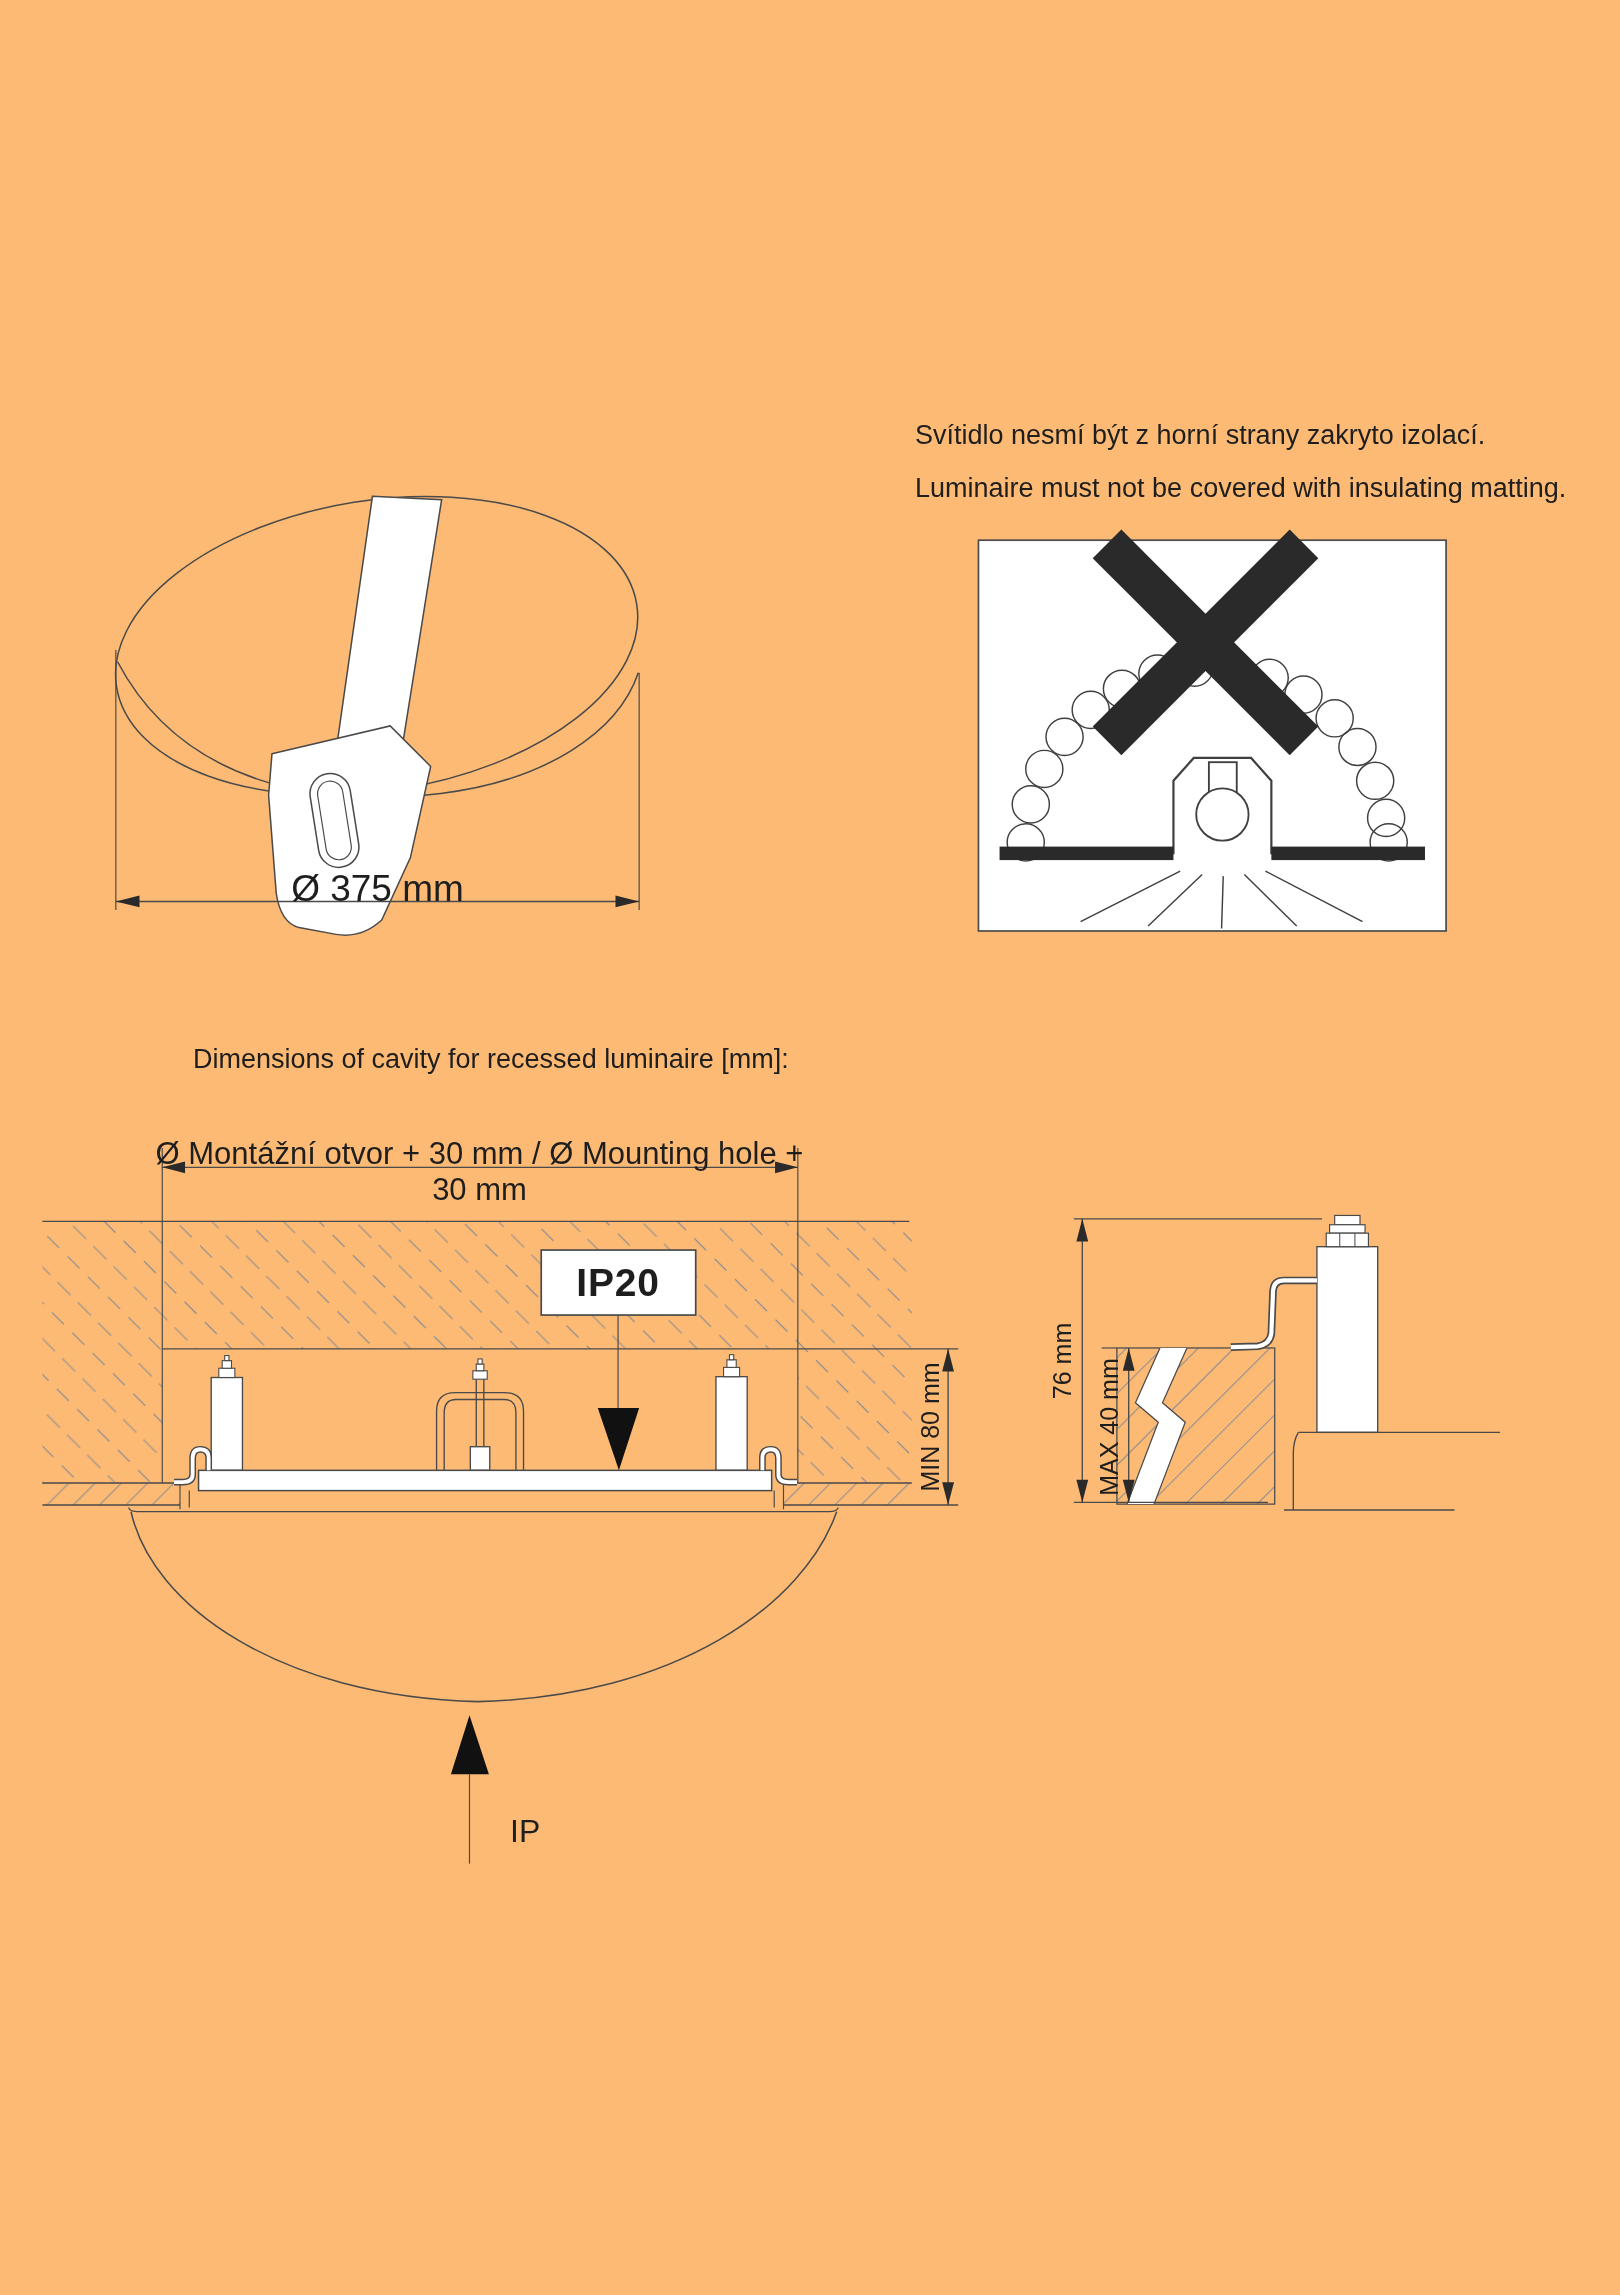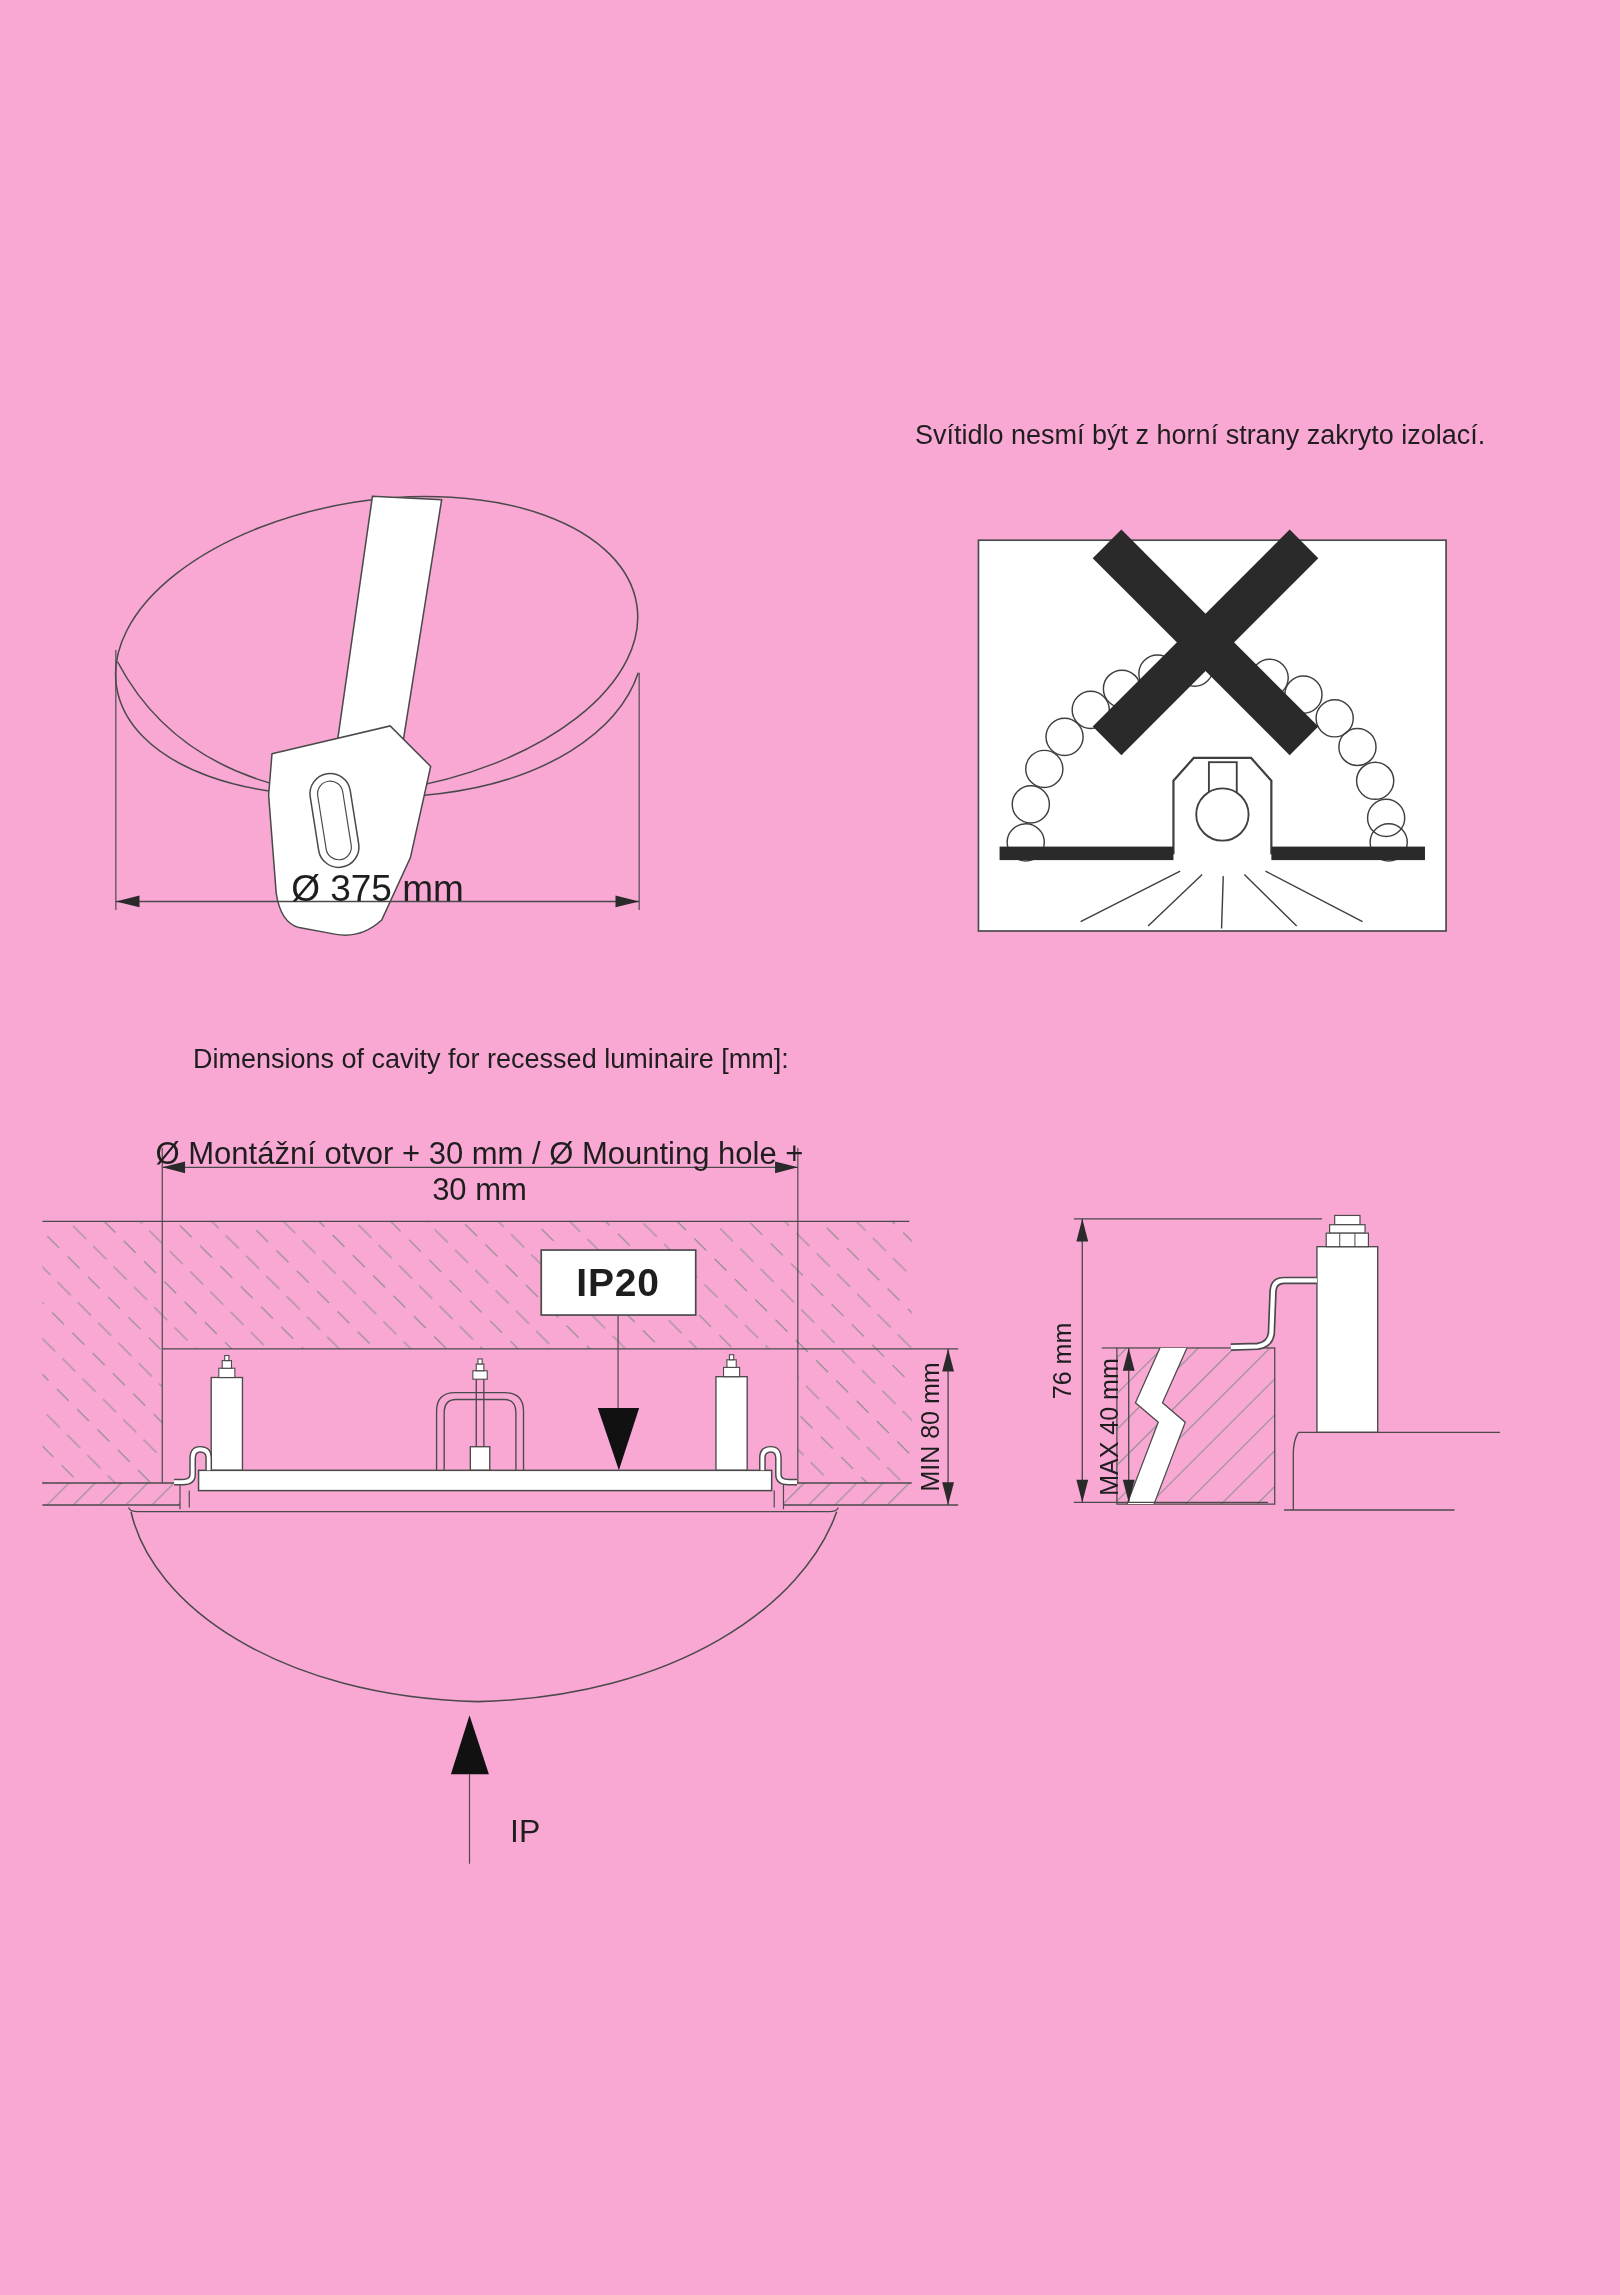--- a/index.html
+++ b/index.html
@@ -1,16 +1,16 @@
 <!DOCTYPE html>
 <html style="font-size:13.5px"><head>
 <meta charset="utf-8">
 <style>
   html,body{margin:0;padding:0;background:#ffffff;}
-  #page{position:relative;width:1621px;height:2295px;background:#f9a8d4;overflow:hidden;
+  #page{position:relative;width:1621px;height:2295px;background:#fdba74;overflow:hidden;
         font-family:"Liberation Sans", sans-serif;color:#1e1e1e;}
   #art{position:absolute;left:0;top:0;width:1621px;height:2295px;}
   .txt{position:absolute;white-space:nowrap;font-size:27px;line-height:1.15;color:#1e1e1e;}
   .center{text-align:center;}
   .vwrap{position:absolute;width:0;height:0;}
   .vlabel{position:absolute;white-space:nowrap;font-size:25px;color:#1e1e1e;
           transform:translate(-50%,-50%) rotate(-90deg);}
   .ip20box{position:absolute;left:541px;top:1250px;width:154px;height:65px;
            display:flex;align-items:center;justify-content:center;
            font-weight:bold;font-size:39px;letter-spacing:0.8px;border-radius:25px;}
@@ -189,20 +189,21 @@
         <line x1="1337" y1="1597" x2="1337" y2="1780" stroke-width="1.6"></line>
       </g>
       <polygon fill="#2a2a2a" points="1282,1444 1275,1471 1289,1471"></polygon>
       <polygon fill="#2a2a2a" points="1282,1780 1275,1753 1289,1753"></polygon>
       <polygon fill="#2a2a2a" points="1337,1597 1330,1624 1344,1624"></polygon>
       <polygon fill="#2a2a2a" points="1337,1780 1330,1753 1344,1753"></polygon>
     </g>
   </svg>
 
   <div class="txt" style="left:915px;top:420px;">Svítidlo nesmí být z horní strany zakryto izolací.</div>
+  <div class="txt" style="left:915px;top:473px;">Luminaire must not be covered with insulating matting.</div>
 
   <div class="dia center" style="left:124px;top:868px;width:507px;">Ø 375 mm</div>
 
   <div class="txt" style="left:193px;top:1044px;">Dimensions of cavity for recessed luminaire [mm]:</div>
 
   <div class="dimlabel center" style="left:142px;top:1136px;width:675px;">Ø Montážní otvor + 30 mm / Ø Mounting hole + 30 mm</div>
 
   <div class="ip20box">IP20</div>
 
   <div class="vwrap" style="left:930px;top:1427px;">

